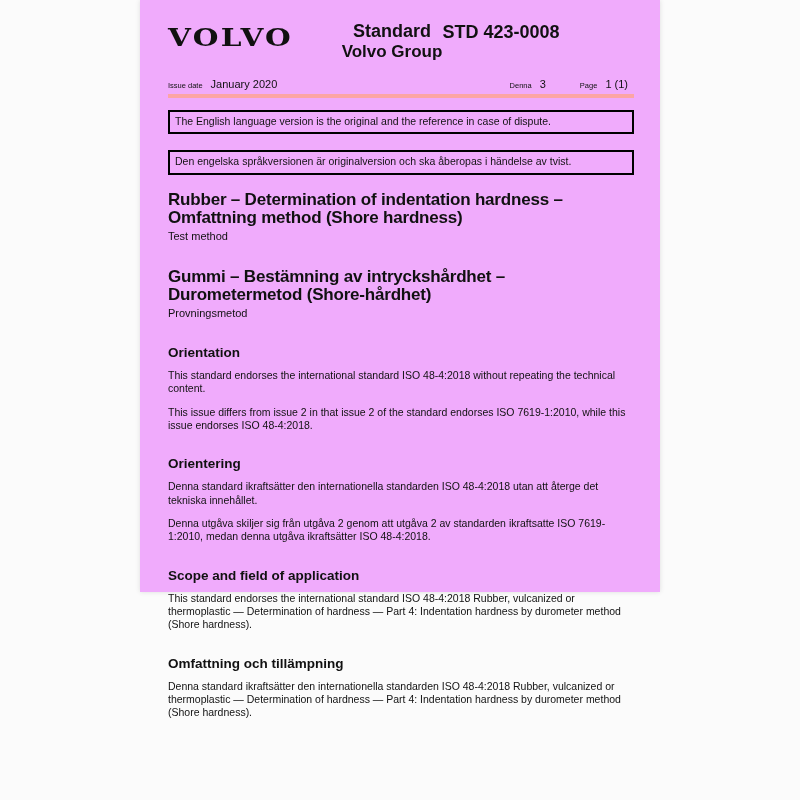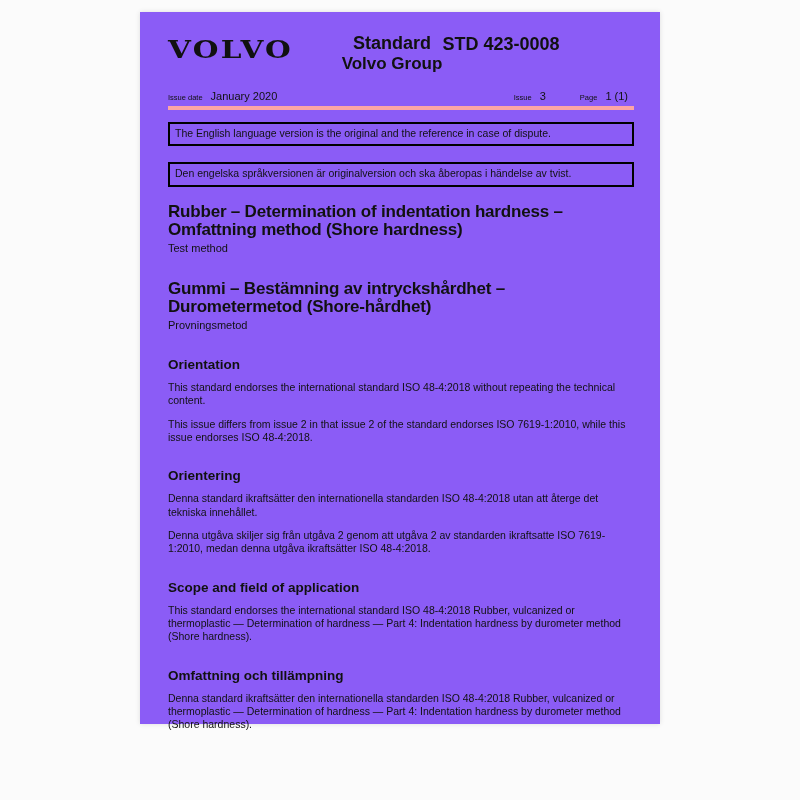--- a/index.html
+++ b/index.html
@@ -10,23 +10,23 @@
     color: #111;
   }
   .viewport {
     width: 800px;
     height: 800px;
     overflow: hidden;
     background: #fbfbfb;
   }
   .page {
     width: 520px;
-    height: 712px;
-    margin: 12px auto;
-    background: #8b5cf6;
+    height: 592px;
+    margin: 0 auto;
+    background: #f0abfc;
     box-shadow: 0 0 5px rgba(0,0,0,0.12);
     box-sizing: border-box;
     padding: 20px 26px 0 28px;
   }
   
   .masthead {
     display: flex;
     align-items: flex-start;
     margin-bottom: 16px;
   }
@@ -146,21 +146,21 @@
       </div>
     </div>
 
     <div class="meta-row">
       <div class="meta-group">
         <span class="meta-label">Issue date</span>
         <span class="meta-value">January 2020</span>
       </div>
       <div class="meta-spacer"></div>
       <div class="meta-group">
-        <span class="meta-label">Issue</span>
+        <span class="meta-label">Denna</span>
         <span class="meta-value">3</span>
       </div>
       <div class="meta-group">
         <span class="meta-label">Page</span>
         <span class="meta-value">1 (1)</span>
       </div>
     </div>
 
     <div class="cols">
       <div class="notice-box">The English language version is the original and the reference in case of dispute.</div>

